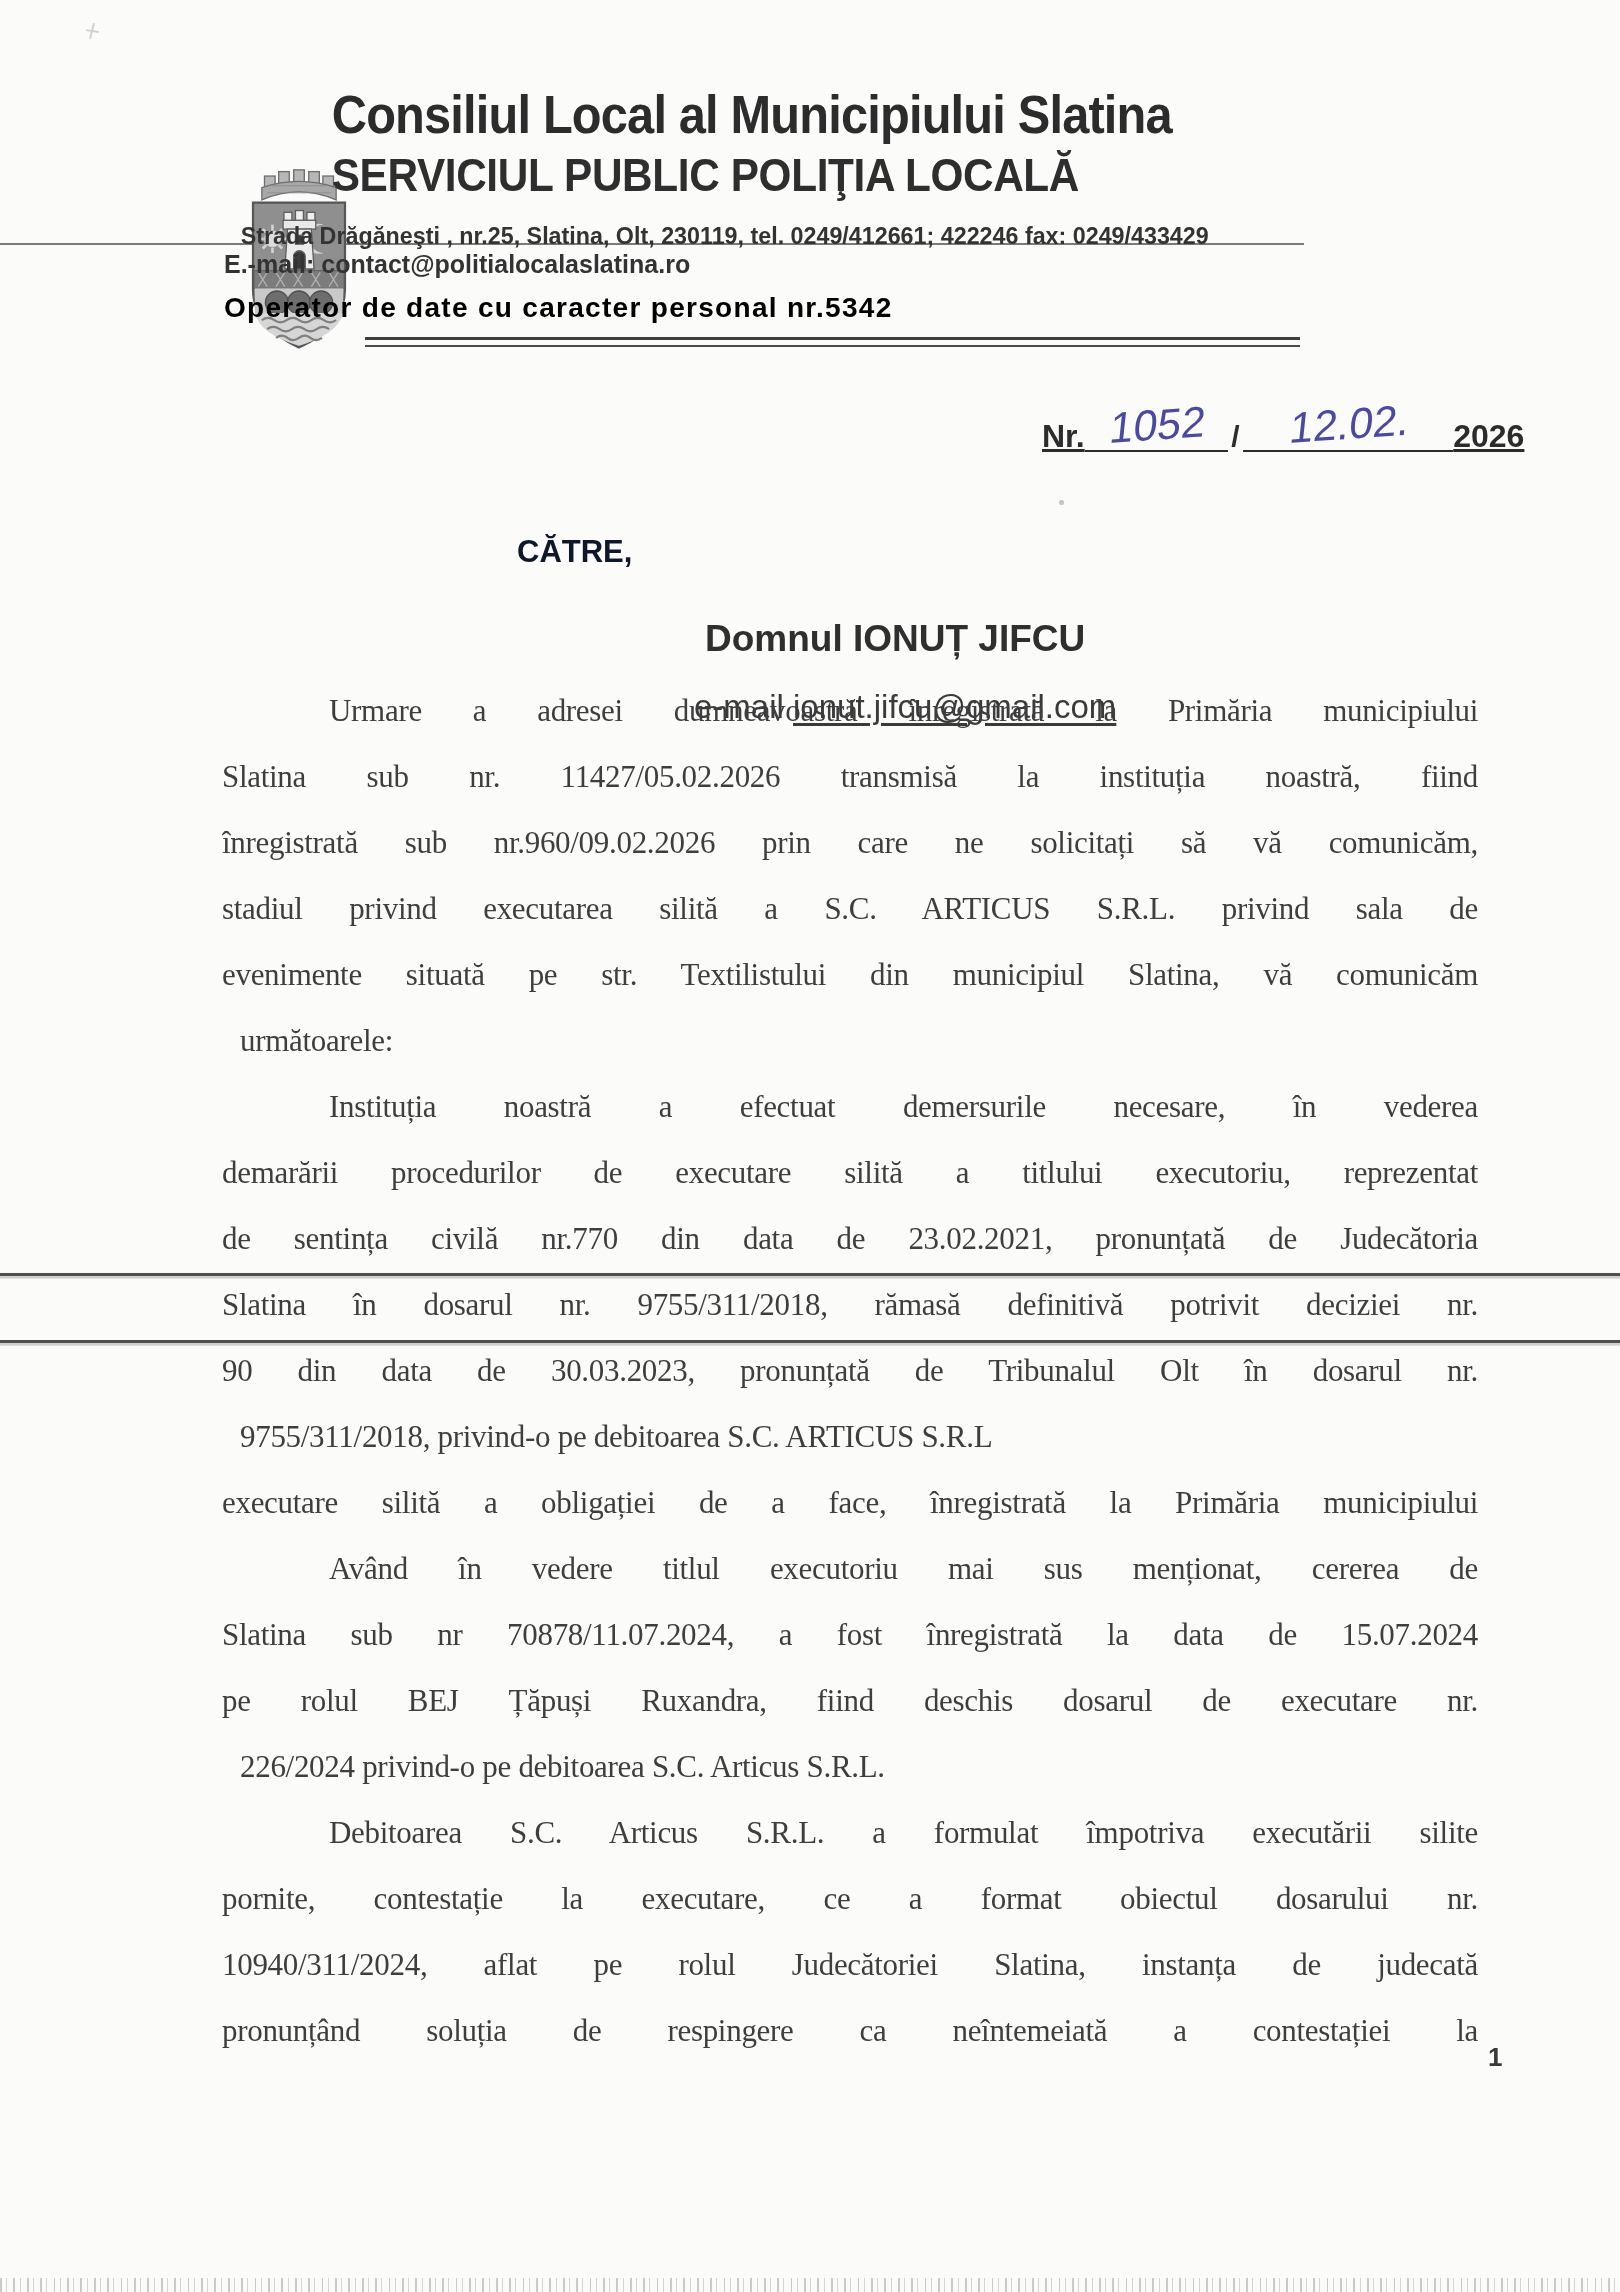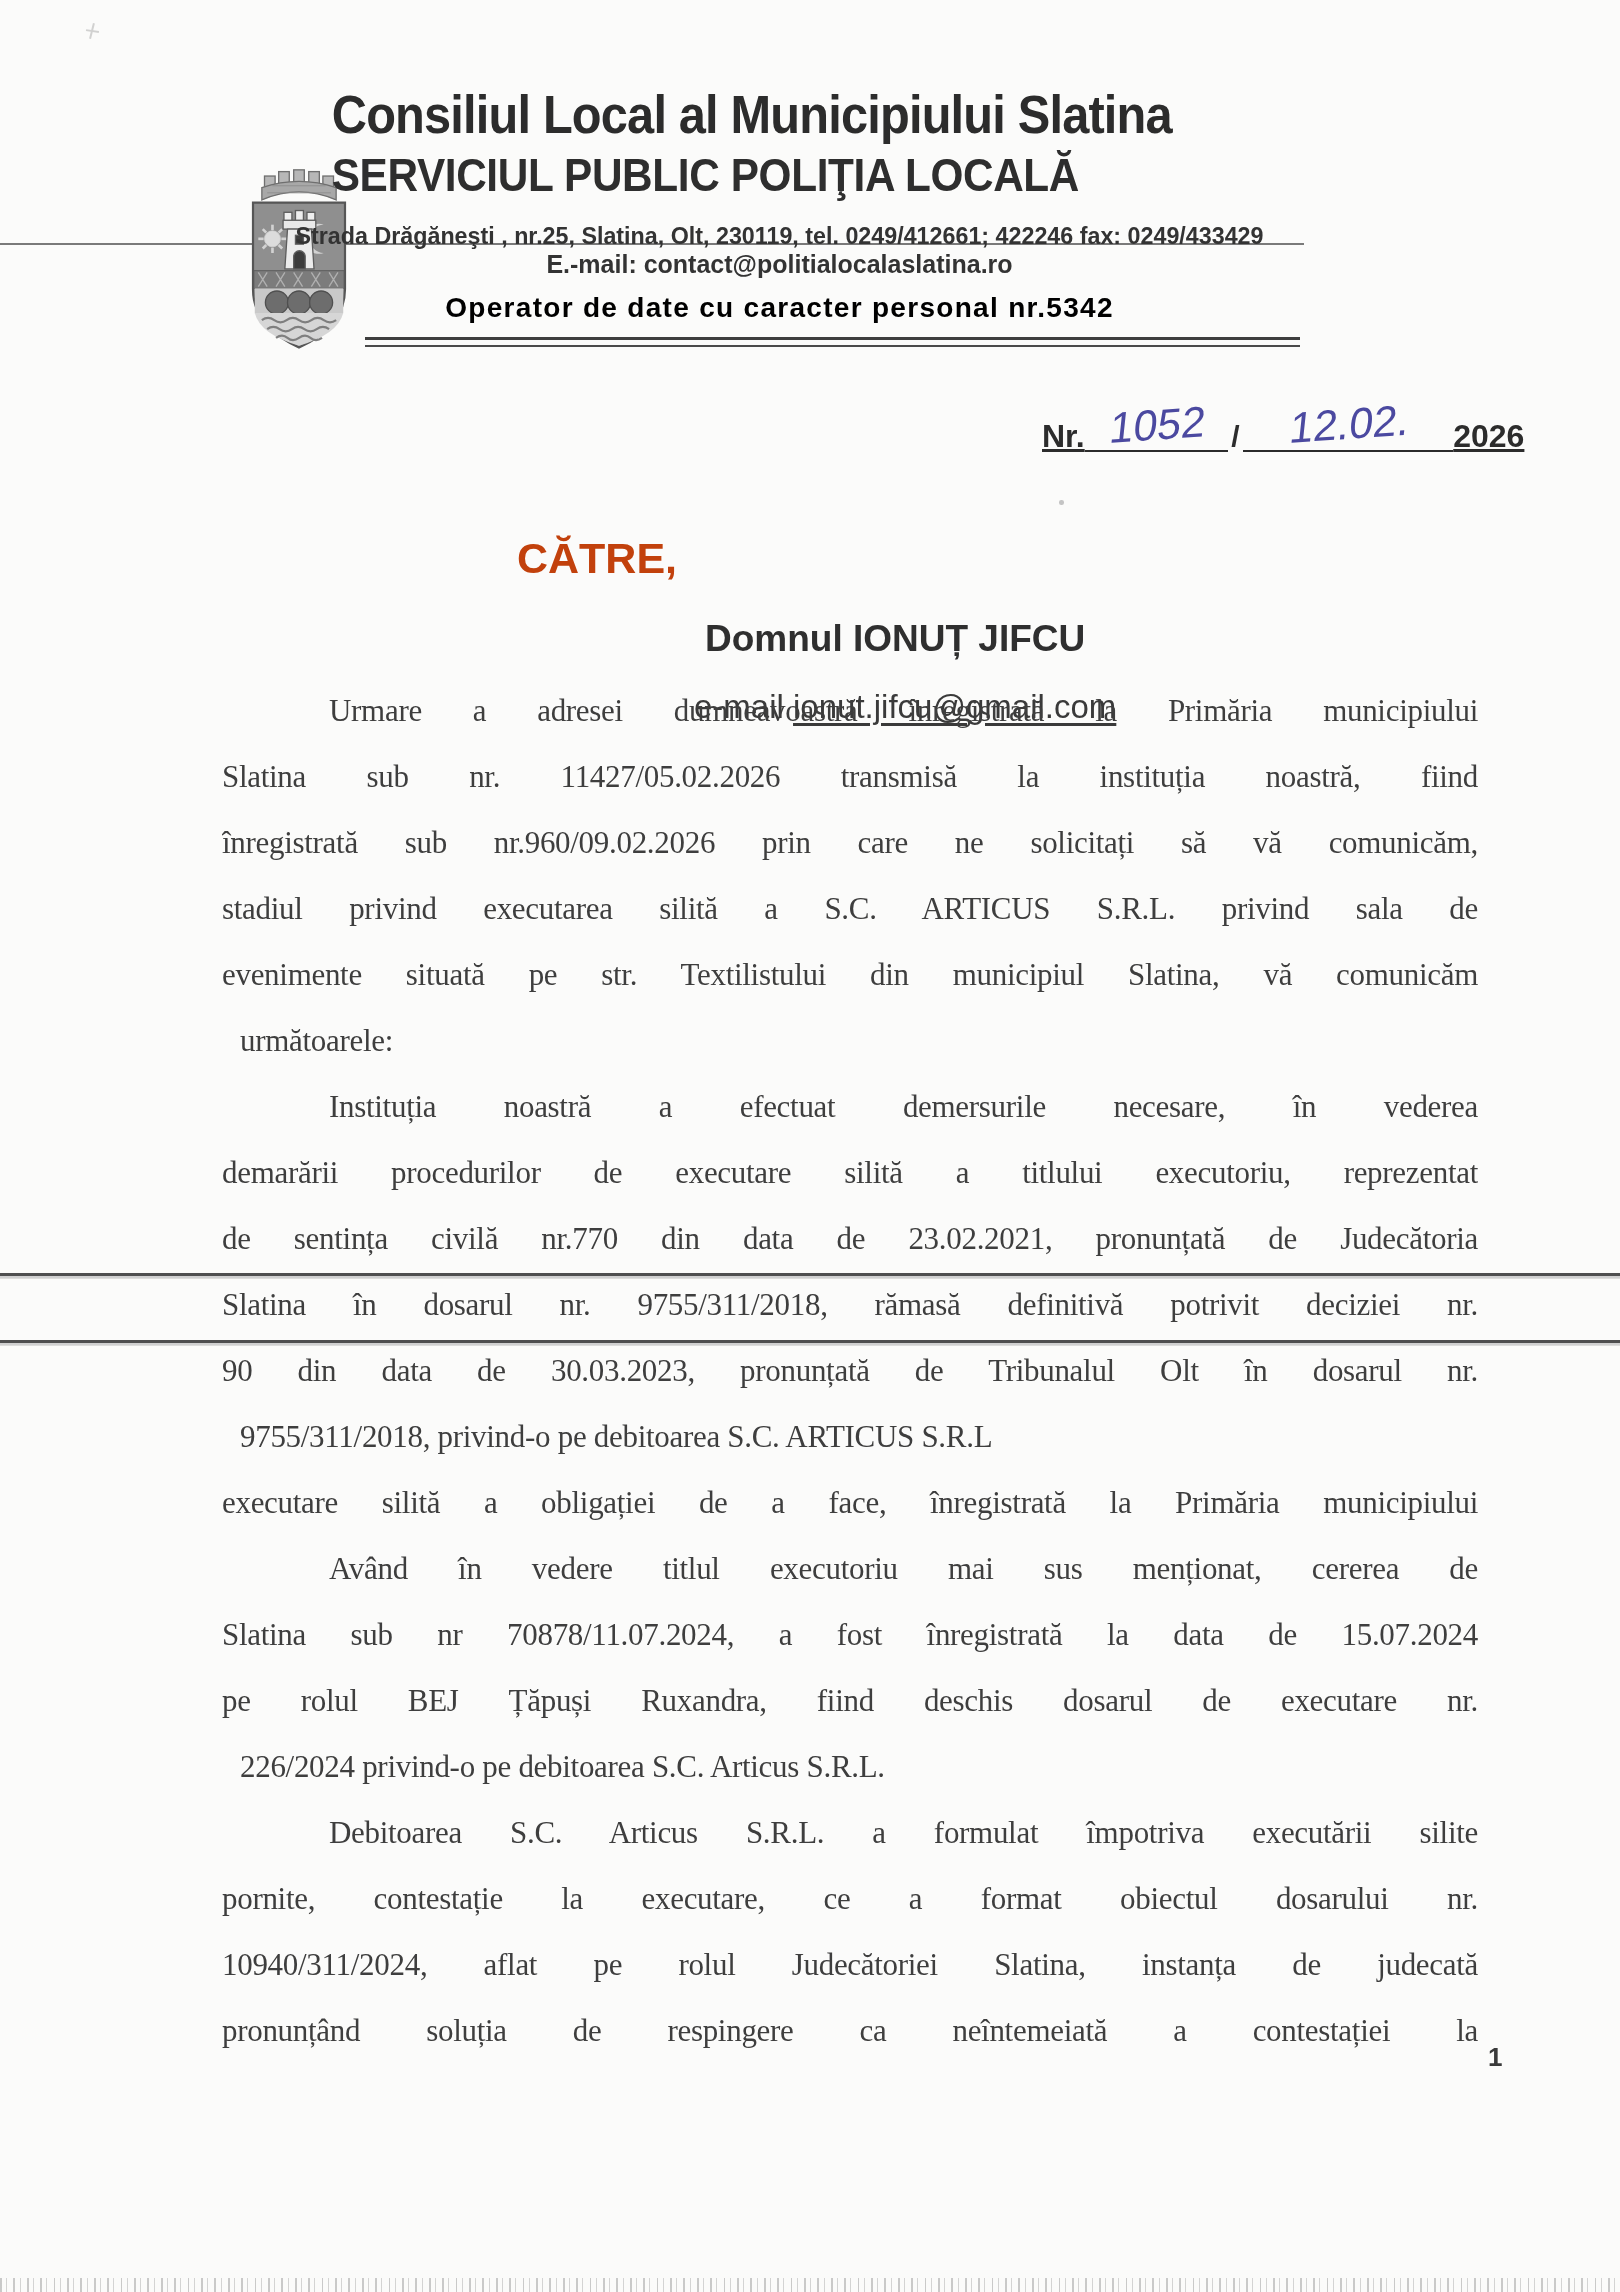--- a/index.html
+++ b/index.html
@@ -16,21 +16,21 @@
   
   .hdr-titles{position:absolute;left:287px;top:88px;width:1119px;text-align:left;}
   .hdr-title1{
     font-size:53px;font-weight:bold;color:#2c2c2c;line-height:1.02;
     transform:scaleX(0.92);transform-origin:center;letter-spacing:-0.9px;white-space:nowrap;
   }
   .hdr-title2{
     font-size:46px;font-weight:bold;color:#2e2e2e;margin-top:6.3px;
     transform:scaleX(0.92);transform-origin:center;letter-spacing:-0.4px;white-space:nowrap;
   }
-  .hdr-info{position:absolute;left:224px;top:222px;width:1111px;text-align:center;}
+  .hdr-info{position:absolute;left:224px;top:222px;width:1111px;text-align:left;}
   .hdr-address{font-size:24px;font-weight:bold;color:#333;transform:scaleX(0.97);transform-origin:center;white-space:nowrap;}
   .hdr-email{font-size:25px;font-weight:bold;color:#333;}
   .hdr-operator{font-size:28px;font-weight:bold;color:#000000;margin-top:12.5px;letter-spacing:1.3px;}
   .hdr-doublerule{
     position:absolute;left:365px;top:337px;width:935px;height:4.5px;
     border-top:3.6px solid #3e3e3e;border-bottom:2.7px solid #4a4a4a;
   }
   .scanline-top{position:absolute;left:0;top:243px;width:1304px;height:1.8px;background:#5a5a5a;opacity:.8;}
   
   .coa{position:absolute;left:237px;top:161px;width:124px;height:199px;}
@@ -40,21 +40,21 @@
   .wfield{display:inline-block;border-bottom:2.7px solid #2b2b2b;text-align:center;vertical-align:baseline;position:relative;}
   .wfield.f1{width:143px;}
   .wfield.f2{width:210px;}
   .ink{
     display:inline-block;font-size:43px;line-height:36px;
     transform:rotate(-4deg) skewX(-10deg);transform-origin:bottom left;
     position:relative;top:-3.6px;
   }
   .regline .slash{font-size:30px;font-weight:bold;color:#2c2c2c;margin:0 3.6px;}
   
-  .salutation{position:absolute;left:517px;top:534px;font-size:43px;font-weight:bold;color:#c2410c;}
+  .salutation{position:absolute;left:517px;top:534px;font-size:31px;font-weight:bold;color:#0f172a;}
   .recipient-name{position:absolute;left:705px;top:618px;font-size:37px;font-weight:bold;color:#2f2f2f;}
   .recipient-email{position:absolute;left:694px;top:688px;font-size:33px;color:#3a3a3a;}
   .recipient-email .addr{text-decoration:underline;text-underline-offset:5.4px;}
   
   .letter-body{position:absolute;left:222px;top:678px;width:1256px;font-size:31px;line-height:66px;color:#3e3e3e;letter-spacing:-0.3px;}
   .body-line{text-align:justify;text-align-last:justify;height:66px;overflow:hidden;font-family:Liberation Serif, serif;}
   .body-line.indent{padding-left:107px;}
   .body-line.lastline{text-align-last:left;margin-left:18px;}
   
   .fold{position:absolute;left:0;width:1620px;height:2.7px;background:#4f4f4f;box-shadow:0 2.7px 0 rgba(130,130,130,.35);}

